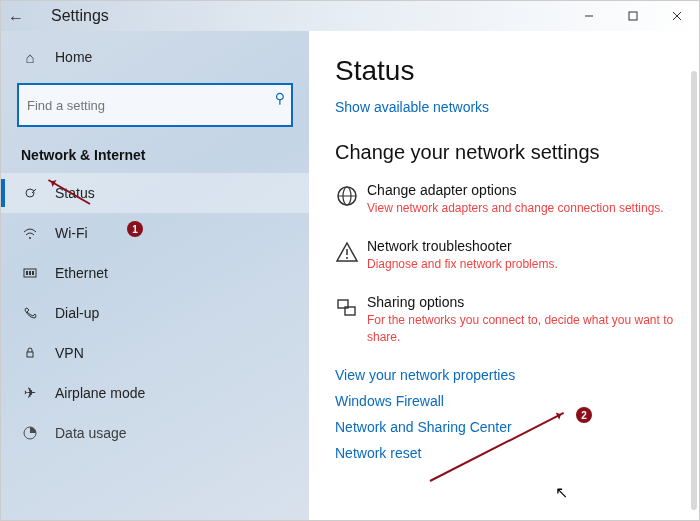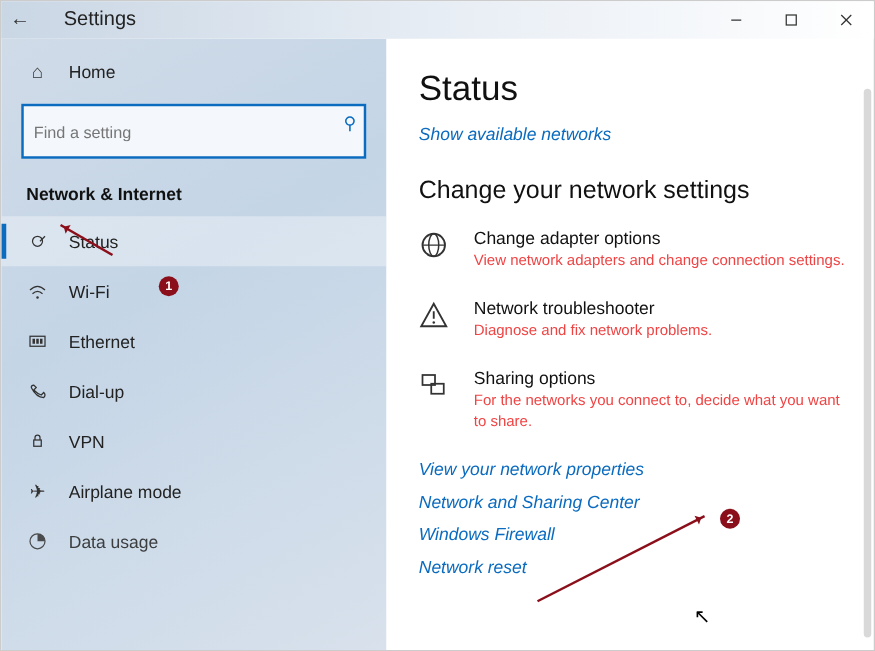--- a/index.html
+++ b/index.html
@@ -17,23 +17,23 @@
   .search-wrap { margin: 0 16px 14px 16px; }
   .search { width: 100%; height: 44px; border: 2px solid #0a6bbf; background: #f4f8fc; padding: 0 30px 0 8px; font-size: 13px; color: #777; position: relative; }
   .search-box { position: relative; }
   .search-icon { position: absolute; right: 8px; top: 7px; color: #0a6bbf; font-size: 14px; }
   .section-title { font-size: 14px; font-weight: 600; padding: 6px 20px 10px; color: #111; }
   .nav-item.selected { background: rgba(255,255,255,0.35); position: relative; }
   .nav-item.selected::before { content:""; position:absolute; left:0; top:6px; bottom:6px; width:4px; background:#0a6bbf; }
   .icon { width: 18px; display:flex; justify-content:center; font-size: 15px; color:#333; }
   .main { flex: 1; padding: 24px 0 0 26px; position: relative; overflow:hidden; }
   .main h1 { font-size: 28px; font-weight: 400; color:#111; margin-bottom: 6px; }
-  .link { color: #0a6bbf; font-size: 14px; display:inline-block; margin: 6px 0; font-style: italic; }
+  .link { color: #0a6bbf; font-size: 14px; display:inline-block; margin: 6px 0; }
   .main h2 { font-size: 20px; font-weight: 400; color:#111; margin: 20px 0 18px; }
-  .setting-row { display:flex; gap: 16px; margin-bottom: 22px; padding-right: 18px; }
+  .setting-row { display:flex; gap: 4px; margin-bottom: 22px; padding-right: 18px; }
   .setting-row .ricon { width: 28px; font-size: 22px; color:#333; flex-shrink:0; margin-top:2px; }
   .setting-row .label { font-size: 14px; color:#111; }
   .setting-row .desc { font-size: 12px; color:#ef4444; margin-top:2px; line-height:1.35; }
   .links-block .link { display:block; margin: 10px 0; }
   .scrollbar { position:absolute; right:2px; top:40px; bottom:10px; width:6px; background: rgba(0,0,0,0.15); border-radius:3px; }
   .annot { position:absolute; width:16px; height:16px; border-radius:50%; background:#8b0f1a; color:#fff; font-size:10px; font-weight:bold; display:flex; align-items:center; justify-content:center; z-index:50; }
   .annot-line { position:absolute; height:2px; background:#8b0f1a; transform-origin: left center; z-index:49; }
   .annot-line::after { content:""; position:absolute; right:-1px; top:-3px; border:4px solid transparent; border-left-color:#8b0f1a; }
   .cursor { position:absolute; font-size:16px; color:#000; z-index:60; }
   svg { display:block; }
@@ -182,22 +182,22 @@
             </svg>
         </div>
         <div>
           <div class="label">Sharing options</div>
           <div class="desc">For the networks you connect to, decide what you want to share.</div>
         </div>
       </div>
 
       <div class="links-block">
         <a class="link">View your network properties</a>
+        <a class="link">Windows Firewall</a>
         <a class="link">Network and Sharing Center</a>
-        <a class="link">Windows Firewall</a>
         <a class="link">Network reset</a>
       </div>
 
       <div class="scrollbar"></div>
     </div>
   </div>
 </div>
 
 <div class="annot-line" style="left:90px; top:203px; width:48px; transform:rotate(210deg);"></div>
 <div class="annot" style="left:127px; top:221px;">1</div>

